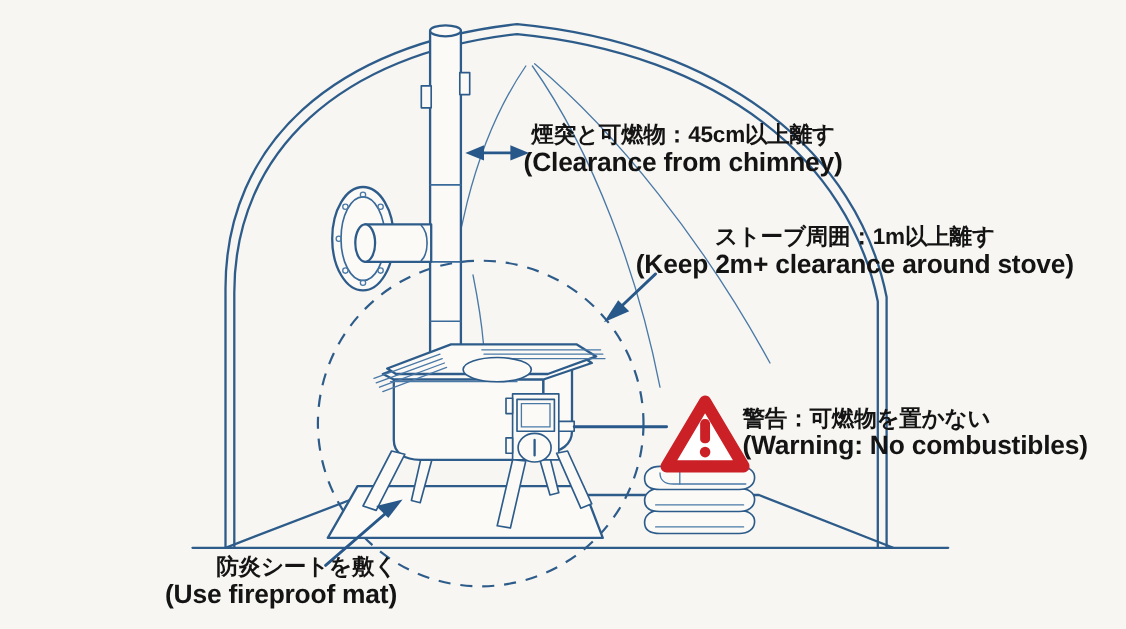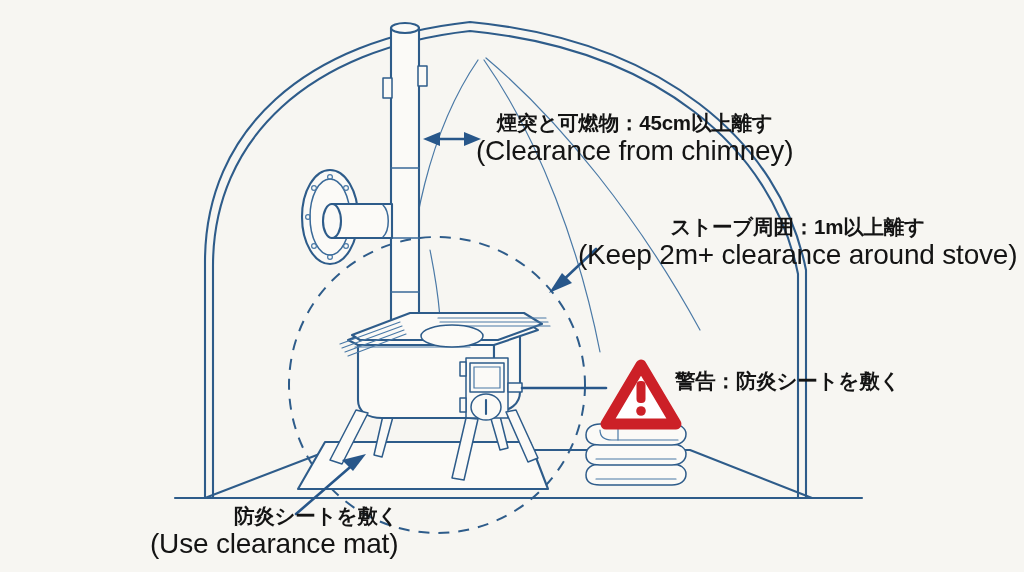--- a/index.html
+++ b/index.html
@@ -25,23 +25,23 @@
   .warn-mark{fill:#cc2027;}
 
   .label{
     position:absolute;
     color:#141414;
     line-height:1.12;
     white-space:nowrap;
     letter-spacing:-0.2px;
   }
   .label .jp{display:block;font-size:20.5px;font-weight:700;}
-  .label .en{display:block;font-size:28px;font-weight:400;}
+  .label .en{display:block;font-size:24px;font-weight:700;}
   .lbl-chimney{left:476px;top:112px;text-align:center;}
-  .lbl-around{left:578px;top:216px;text-align:center;}
+  .lbl-around{left:578px;top:205px;text-align:center;}
   .lbl-warn{left:675px;top:370px;text-align:left;}
   .lbl-mat{left:150px;top:505px;text-align:right;}
 </style>
 </head>
 <body>
 
 <div id="stage">
 
   <svg class="art" viewBox="0 0 1024 572">
 
@@ -182,21 +182,22 @@
     <span class="jp">煙突と可燃物：45cm以上離す</span>
     <span class="en">(Clearance from chimney)</span>
   </div>
 
   <div class="label lbl-around">
     <span class="jp">ストーブ周囲：1m以上離す</span>
     <span class="en">(Keep 2m+ clearance around stove)</span>
   </div>
 
   <div class="label lbl-warn">
-    <span class="jp">警告：防炎シートを敷く</span>
+    <span class="jp">警告：可燃物を置かない</span>
+    <span class="en">(Warning: No combustibles)</span>
   </div>
 
   <div class="label lbl-mat">
     <span class="jp">防炎シートを敷く</span>
-    <span class="en">(Use clearance mat)</span>
+    <span class="en">(Use fireproof mat)</span>
   </div>
 
 </div>
 
 </body></html>

